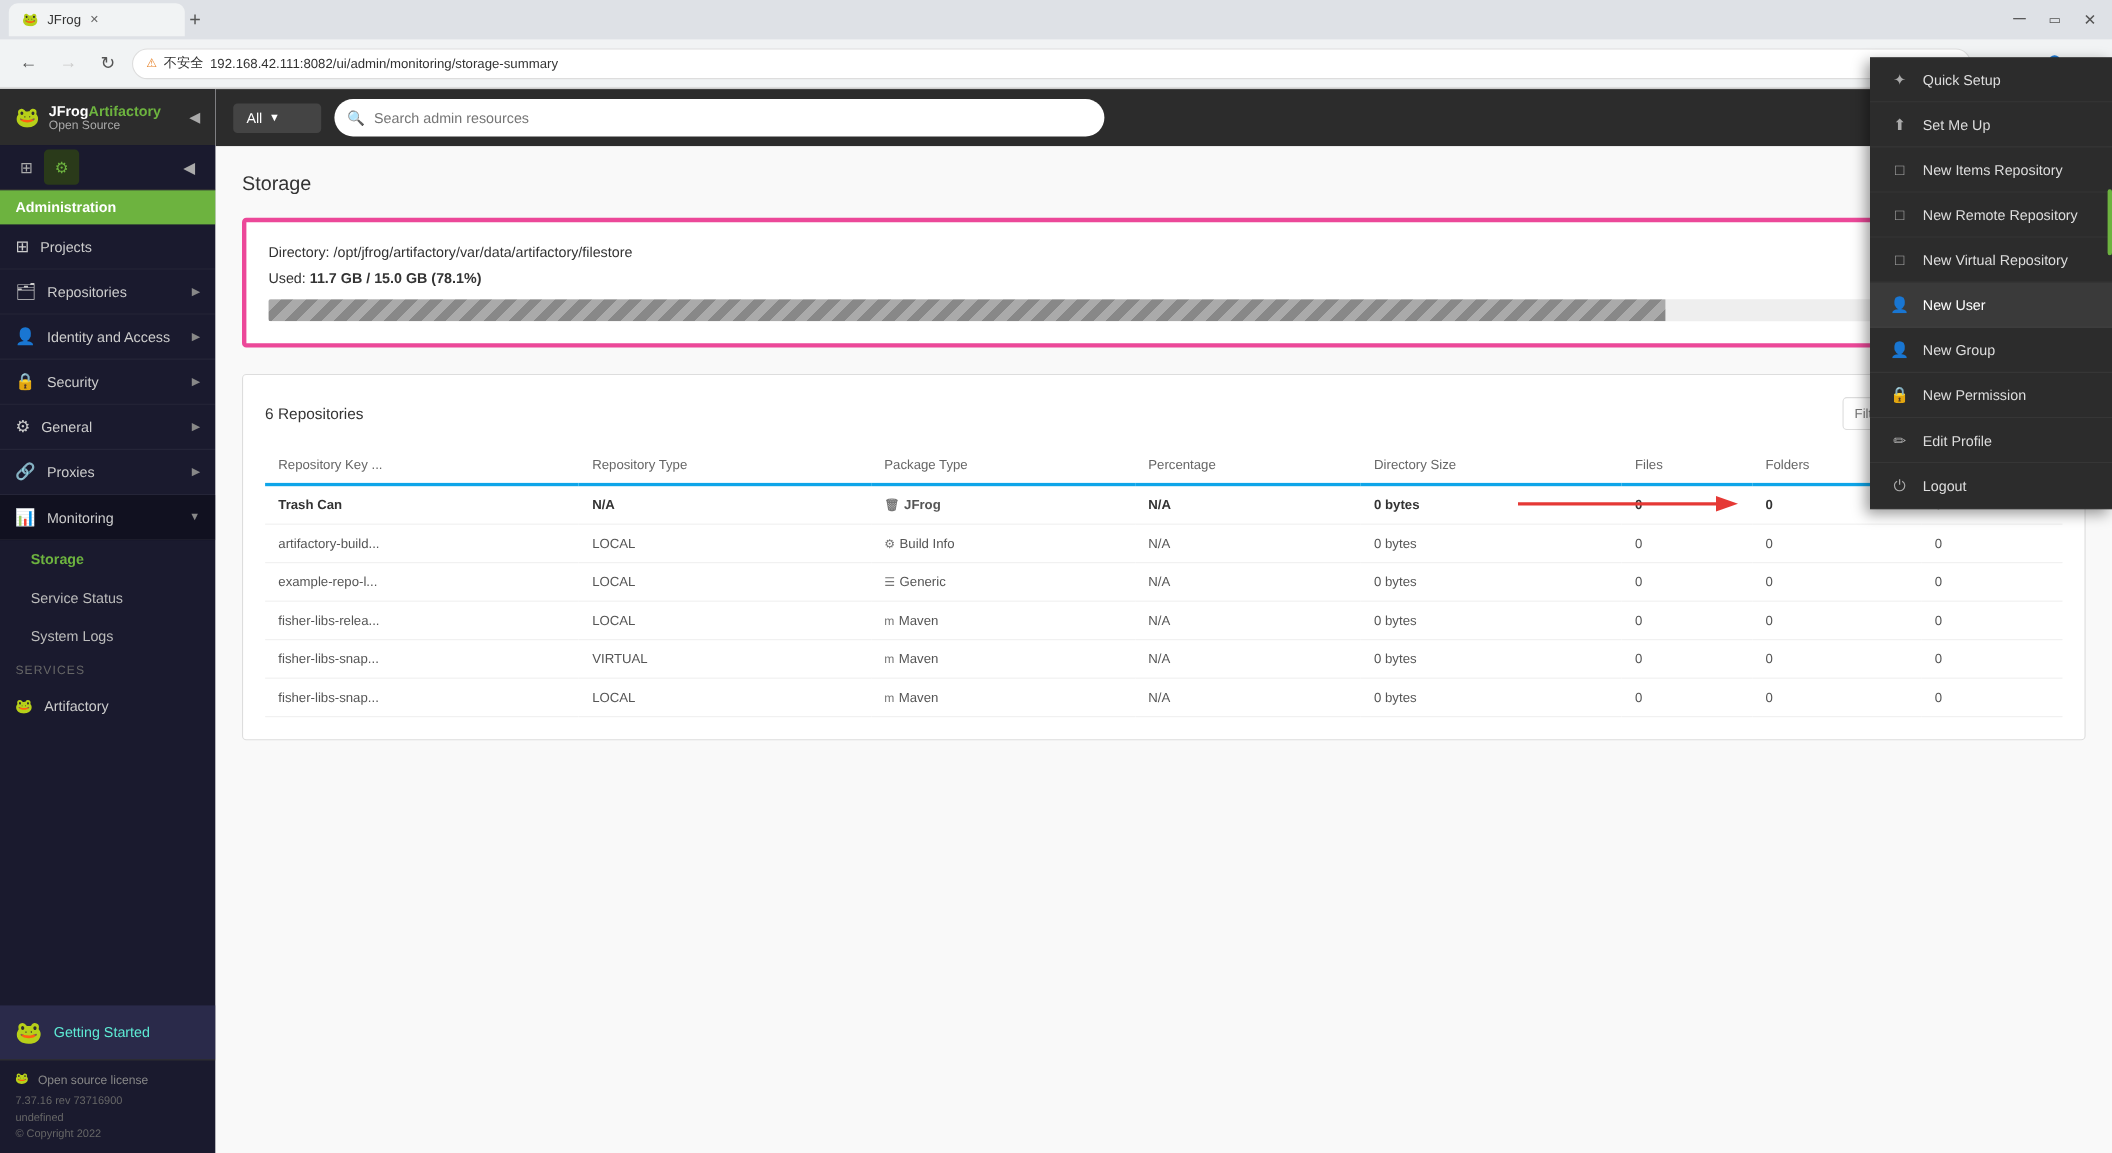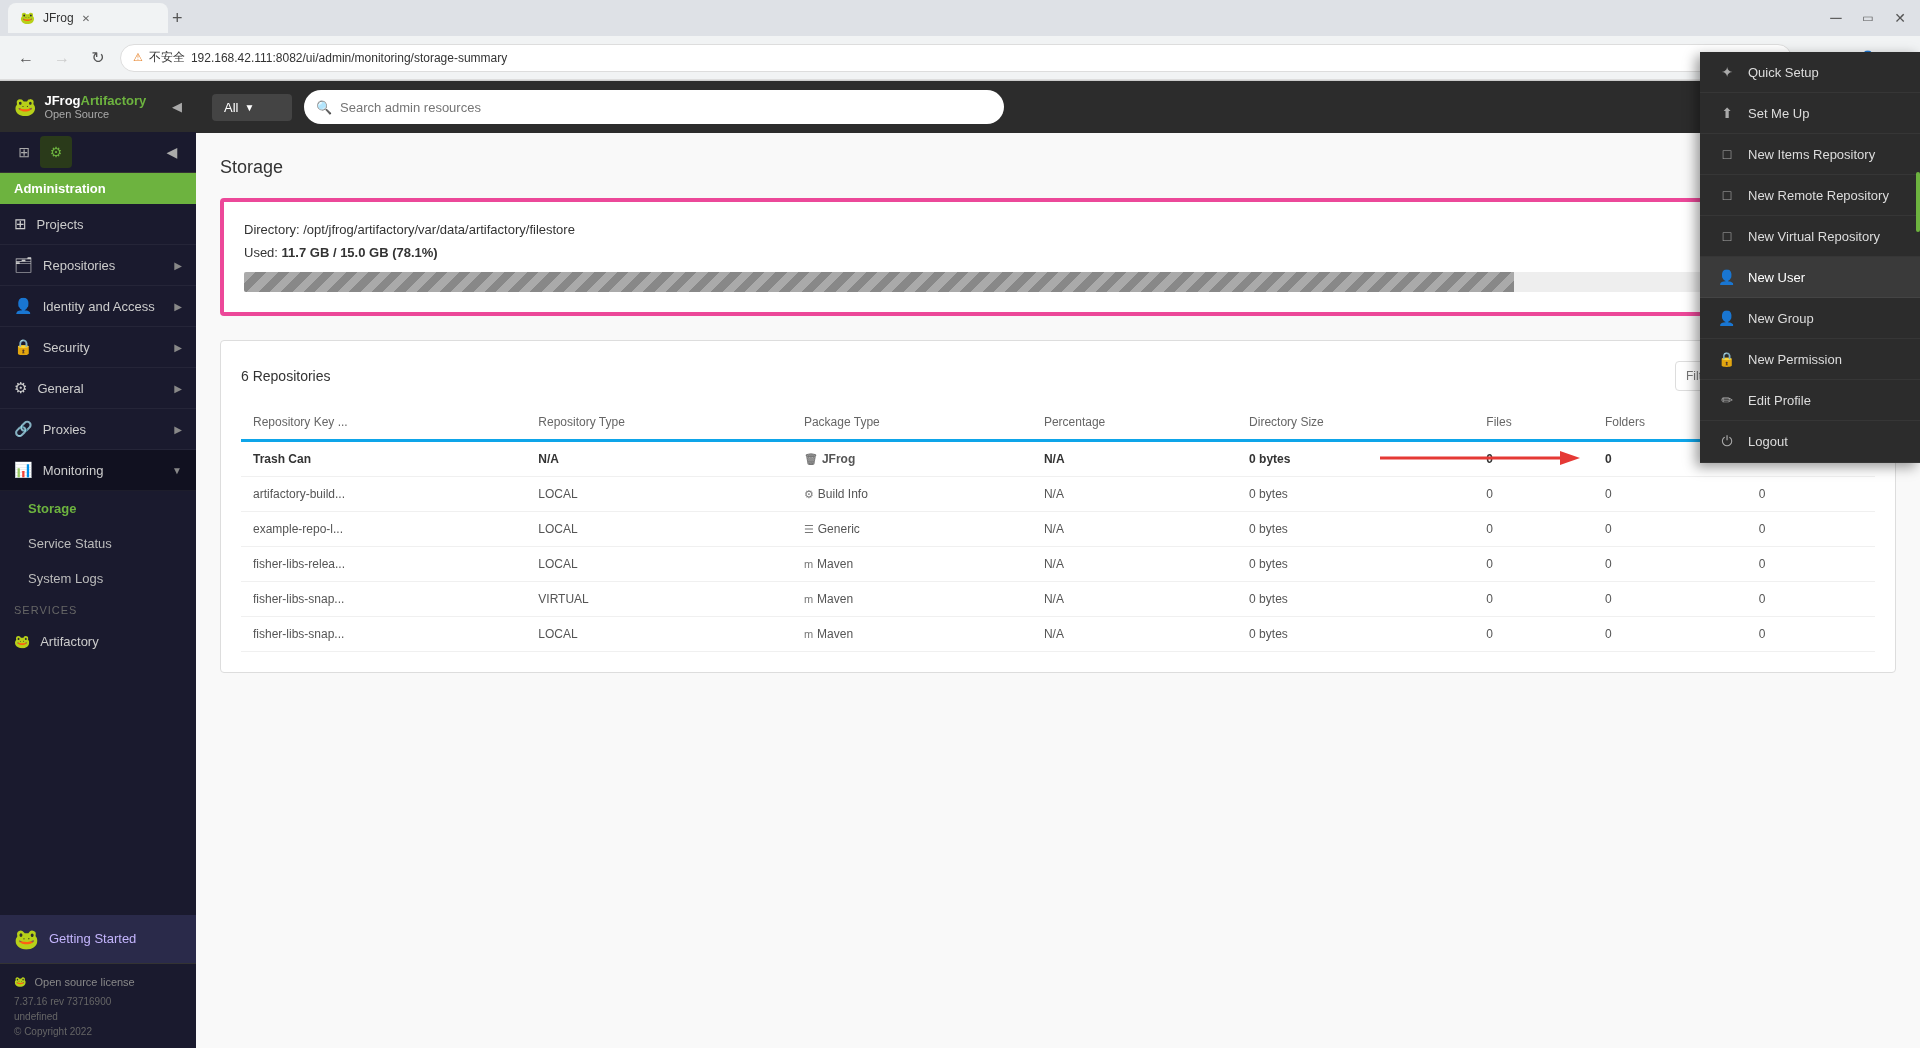--- a/index.html
+++ b/index.html
@@ -46,21 +46,21 @@
     .nav-sub-item.active { color: #6db33f; font-weight: 600; }
     .nav-sub-item.light { color: #bbb; }
 
     .monitoring-expanded { background: #111120; }
 
     .services-label { padding: 8px 14px; font-size: 11px; color: #666; text-transform: uppercase; letter-spacing: 1px; }
     .artifactory-item { display: flex; align-items: center; padding: 10px 14px; color: #ccc; cursor: pointer; gap: 10px; font-size: 13px; }
 
     .getting-started { background: #2a2a4a; padding: 12px 14px; display: flex; align-items: center; gap: 10px; cursor: pointer; }
     .getting-started-icon { font-size: 20px; }
-    .getting-started-text { color: #c4b5fd; font-size: 13px; font-weight: 500; }
+    .getting-started-text { color: #5eead4; font-size: 13px; font-weight: 500; }
 
     .sidebar-footer { padding: 10px 14px; font-size: 10px; color: #666; line-height: 1.5; border-top: 1px solid #333; }
     .sidebar-footer-logo { display: flex; align-items: center; gap: 8px; margin-bottom: 4px; }
     .sidebar-footer-logo-text { color: #888; font-size: 11px; }
 
     
     .main { flex: 1; display: flex; flex-direction: column; background: white; overflow: hidden; }
 
     .top-bar { background: #2c2c2c; display: flex; align-items: center; padding: 0 16px; height: 52px; gap: 12px; }
     .dropdown-btn { display: flex; align-items: center; gap: 6px; background: #444; border: none; color: white; padding: 6px 12px; border-radius: 4px; cursor: pointer; font-size: 13px; min-width: 80px; }

